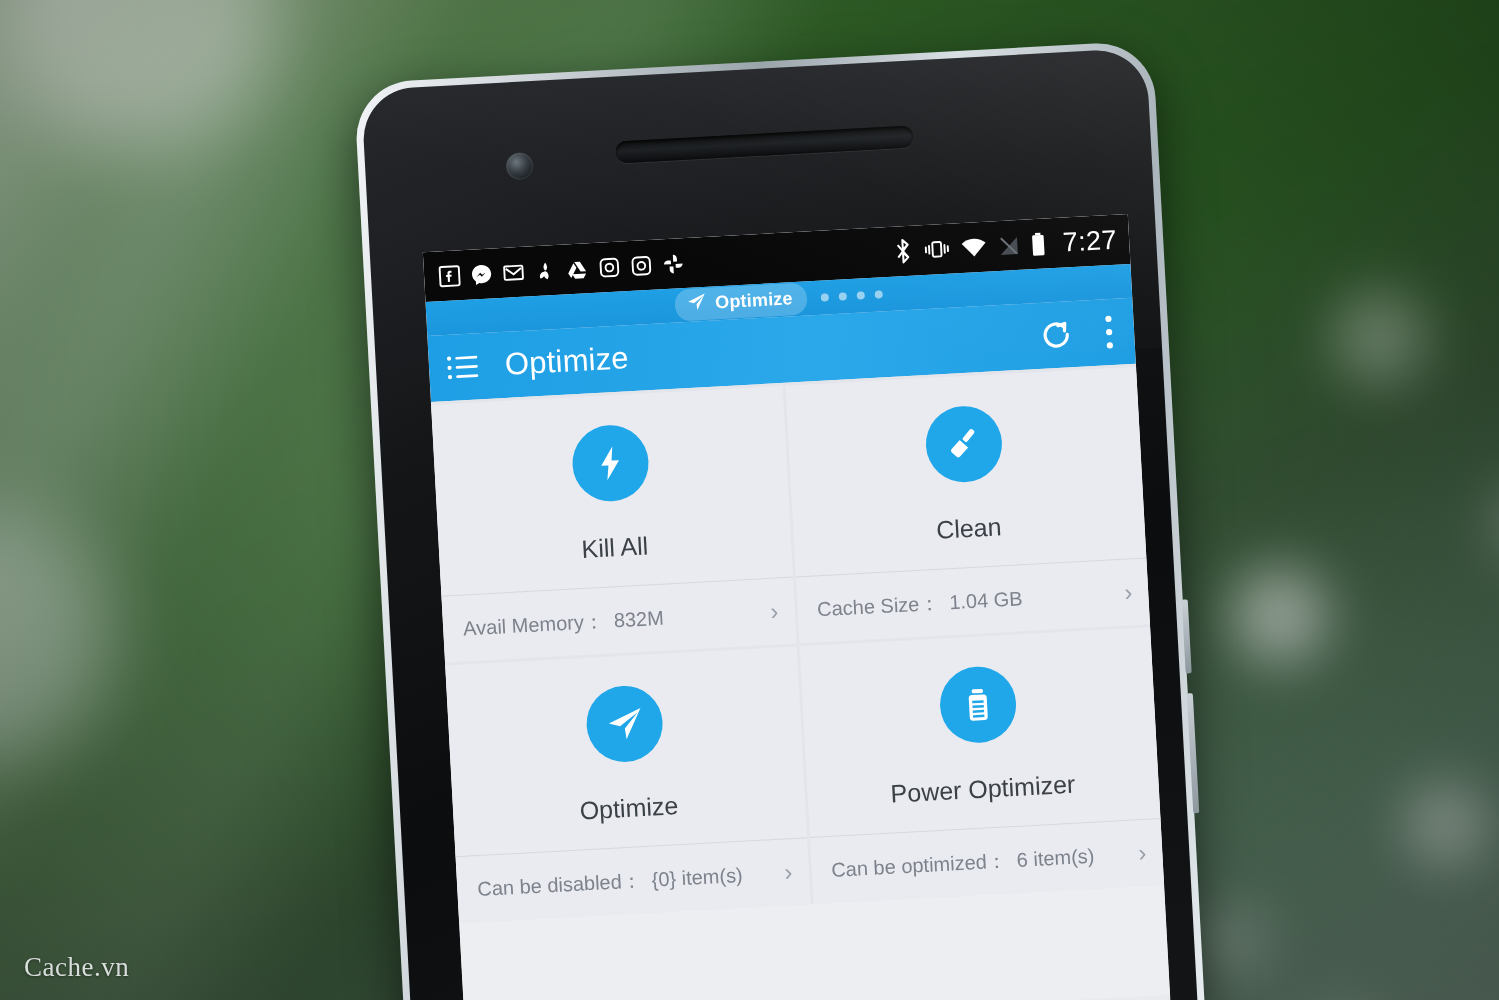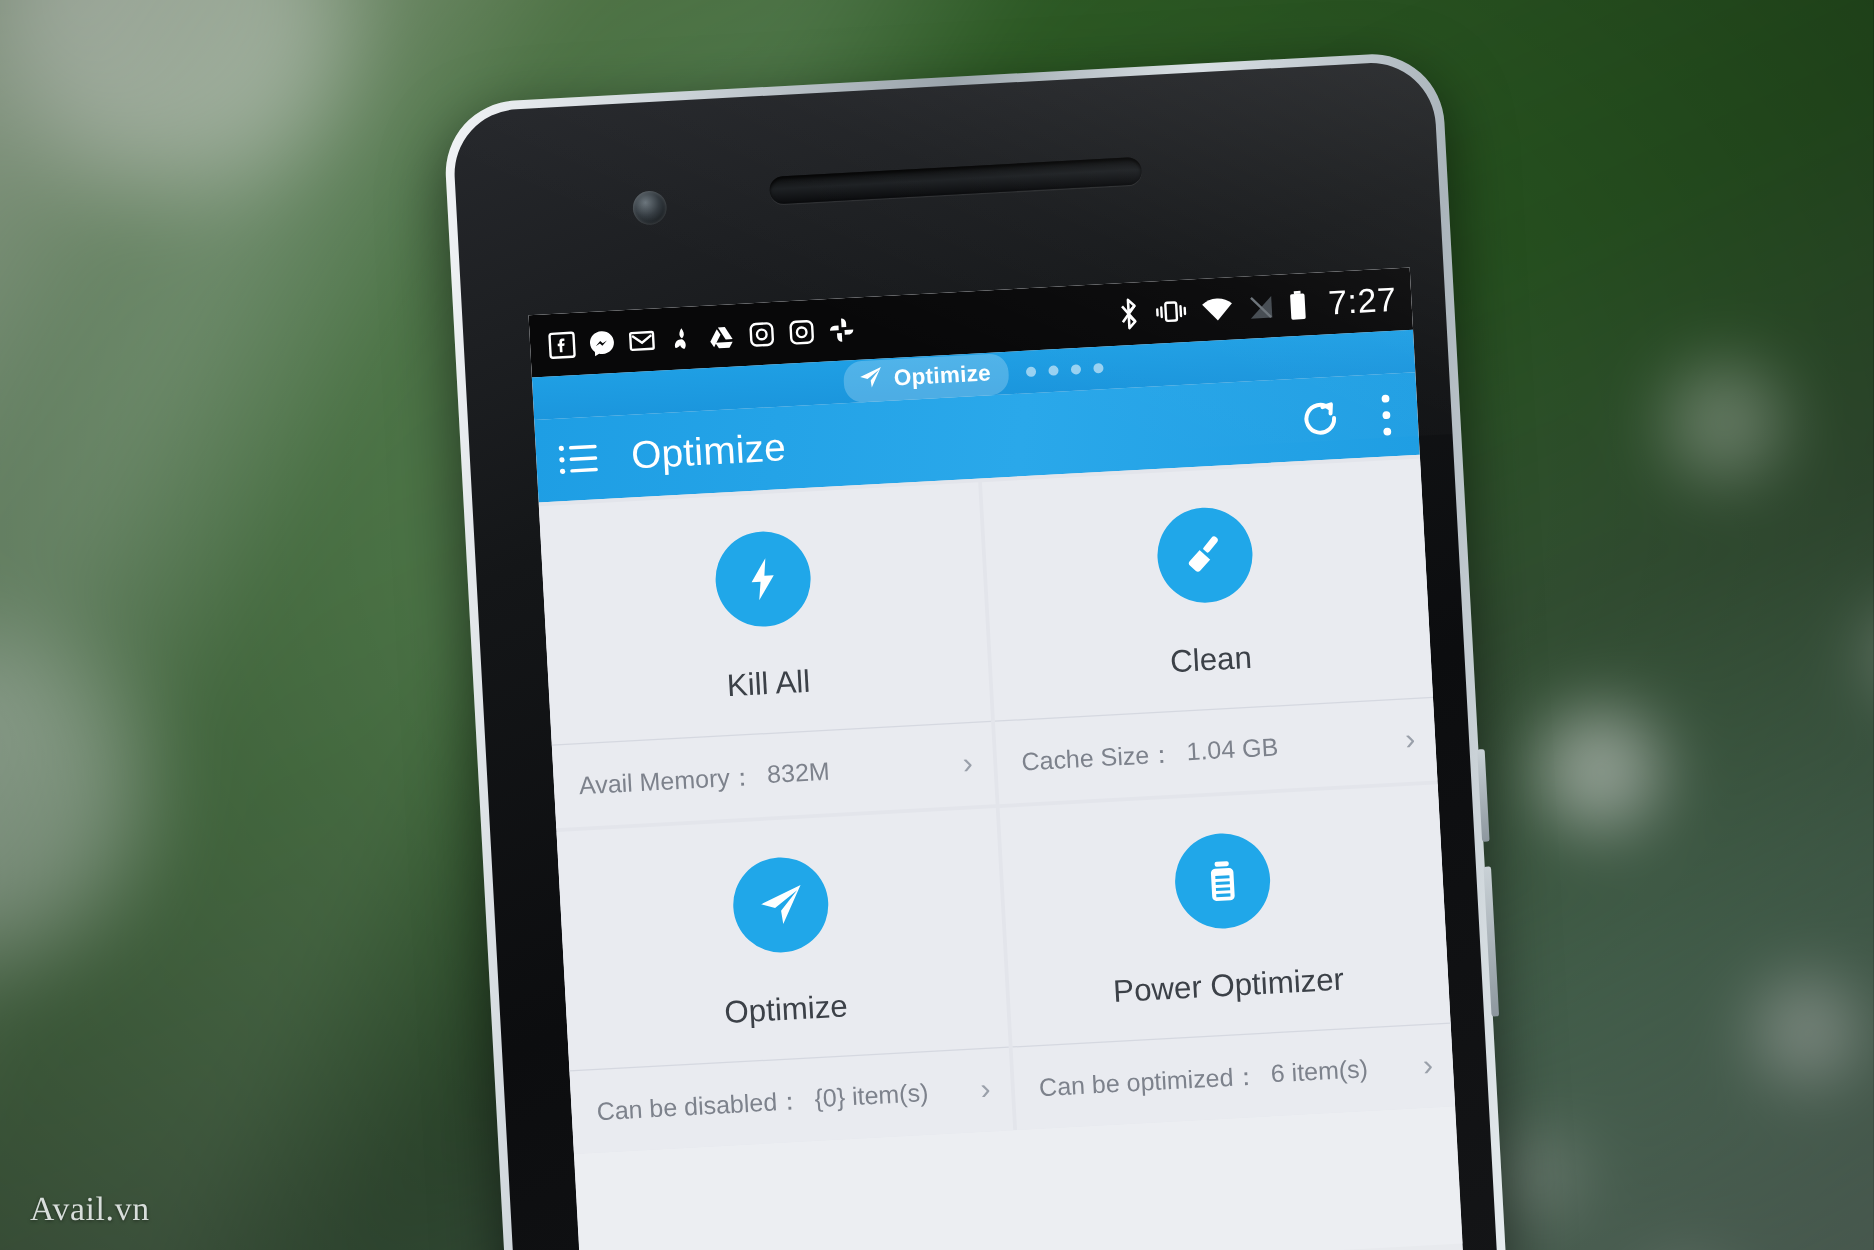--- a/index.html
+++ b/index.html
@@ -100,21 +100,21 @@
   .foot .chev{margin-left:auto;color:#9aa0aa;font-size:24px;line-height:1;}
   .filler{background:#eceef2;height:110px;}
 </style>
 </head>
 <body>
 
 <div id="scene">
   <div class="bg"></div>
   <div class="bgshade"></div>
 
-  <div class="watermark">Avail.vn</div>
+  <div class="watermark">Cache.vn</div>
 
   <div id="phone">
     <div class="frame"></div>
     <div class="bezel"></div>
     <div class="camera"></div>
     <div class="earpiece"></div>
     <div class="sidebtn sb1"></div>
     <div class="sidebtn sb2"></div>
 
     <div class="screen">

